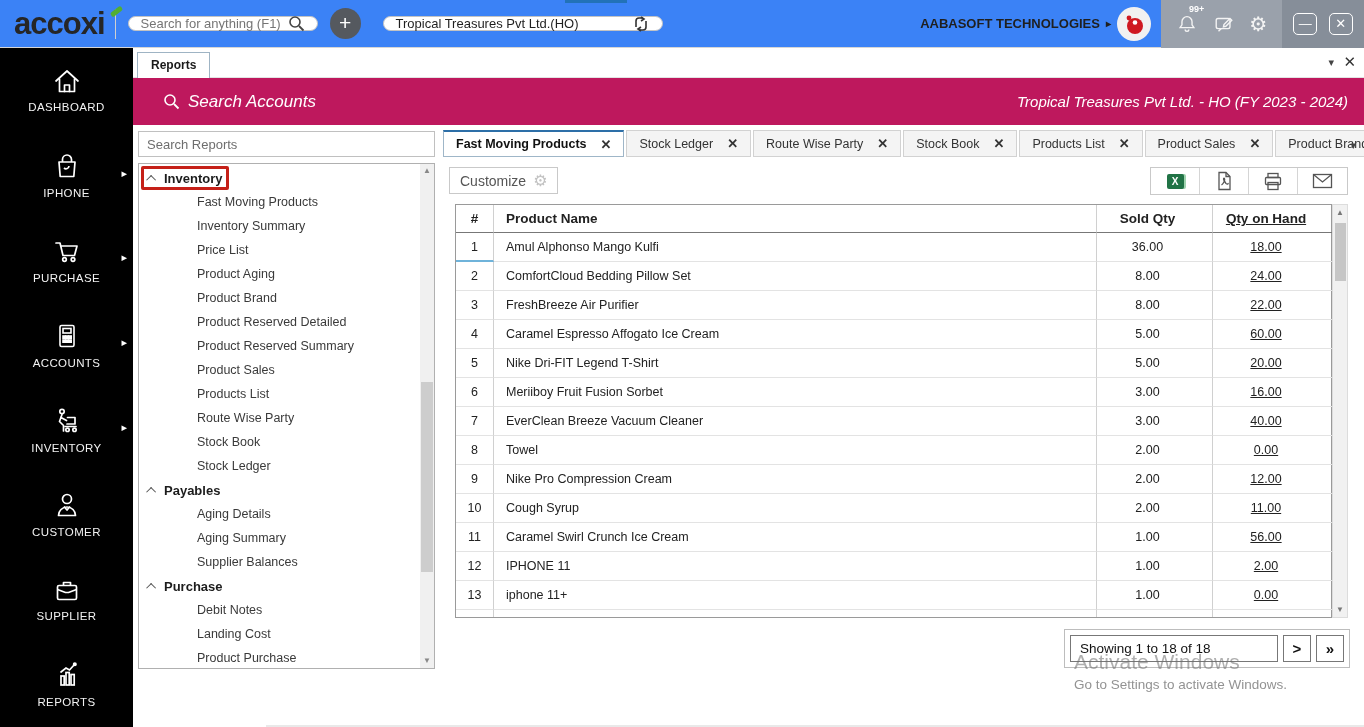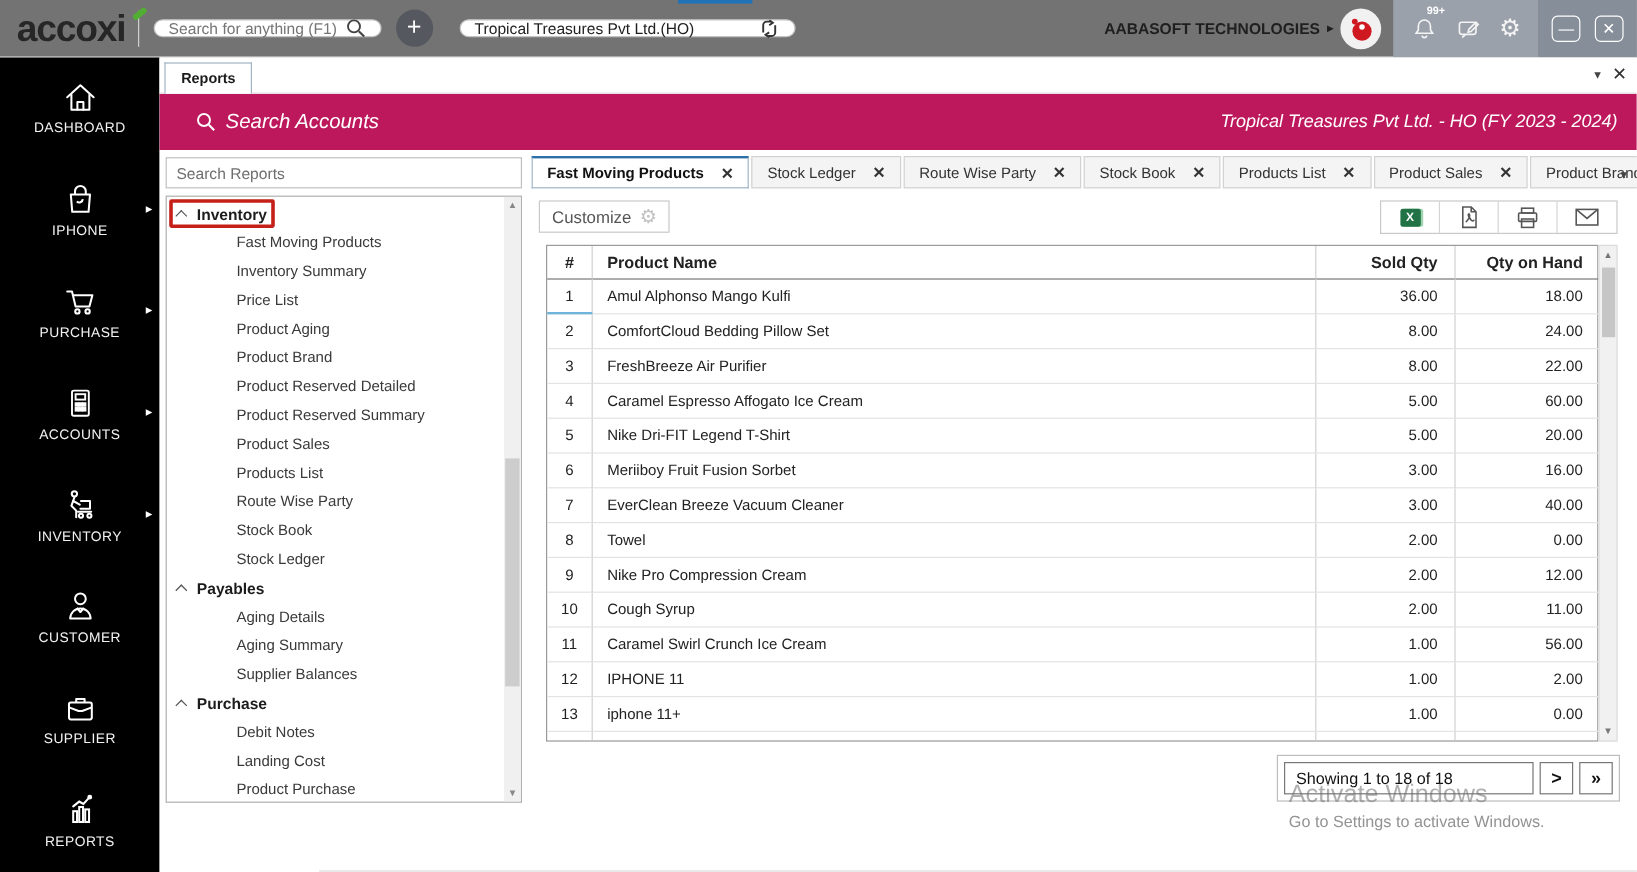--- a/index.html
+++ b/index.html
@@ -1,21 +1,21 @@
 <!DOCTYPE html>
 <html><head>
 <meta charset="utf-8">
 <style>
   * { box-sizing: border-box; margin: 0; padding: 0; }
   html,body { width:1364px; height:727px; overflow:hidden; background:#fff;
               font-family:"Liberation Sans", sans-serif; }
   .app { position:relative; width:1364px; height:727px; background:#fff; }
 
   
-  .topbar { position:absolute; left:0; top:0; width:1364px; height:48px; background:#737373;
+  .topbar { position:absolute; left:0; top:0; width:1364px; height:48px; background:#3b82f6;
             border-bottom:1px solid #d6d6d6; display:flex; align-items:center; }
   .logo { position:relative; margin-left:14px; font-size:31px; font-weight:bold; color:#262626;
           letter-spacing:-1px; line-height:48px; }
   .logo-tick { position:absolute; left:96px; top:9px; width:13px; height:5px; background:#52ae32;
                transform:rotate(-38deg); border-radius:2px; }
   .tb-divider { width:1px; height:30px; background:#d0d0d0; margin:0 12px 0 10px; }
   .pill { display:flex; align-items:center; height:15px; border:1px solid #c3c3c3;
           border-radius:16px; background:#fff; padding:0 12px; }
   .search-pill { width:190px; justify-content:space-between; }
   .search-pill .ph { color:#757575; font-size:13px; }
@@ -99,26 +99,26 @@
                 border-right:1px solid #d5d5d5; }
   .export-btn:last-child { border-right:none; }
   .xls-chip { width:17px; height:15px; background:#217346; color:#fff; font-size:10px; font-weight:bold;
               text-align:center; line-height:15px; border-radius:2px; box-shadow:2px 0 0 #9fd3ae; }
 
   
   .grid { position:absolute; left:322px; top:79px; width:877px; border:1px solid #9a9a9a; background:#fff; }
   .grow { display:grid; grid-template-columns:38px 603px 116px 120px; }
   .gcell { border-right:1px solid #d0d0d0; border-bottom:1px solid #e3e3e3; height:29px;
            line-height:28px; font-size:12.5px; color:#222; overflow:hidden; white-space:nowrap; }
-  .gcell:last-child { border-right:none; }
+  .gcell:last-child { border-right:none;text-decoration:underline; }
   .ghead .gcell { height:28px; font-size:13.5px; font-weight:bold; color:#222;
                   border-bottom:1px solid #777; }
   .c-num { text-align:center; }
   .c-name { padding-left:12px; }
-  .c-sold,.c-qty { text-align:right; padding-right:14px; }
+  .c-sold,.c-qty { text-align:center; padding-right:14px; }
   .grow:nth-child(2) .c-num { border-bottom:2px solid #6fb3da; }
   .grow.partial .gcell { height:7px; border-bottom:none; }
   .vscroll { position:absolute; left:1199px; top:79px; width:16px; height:414px; background:#f1f1f1;
              border:1px solid #dcdcdc; }
   .vscroll .sarr { position:absolute; left:0; width:14px; height:15px; text-align:center; font-size:8px;
                    color:#777; line-height:15px; }
   .vscroll .thumb { position:absolute; left:1.5px; top:18px; width:11px; height:58px; background:#c6c6c6; }
 
   
   .pager-wrap { position:absolute; right:14px; top:504px; border:1px solid #bdbdbd; background:#fff;

